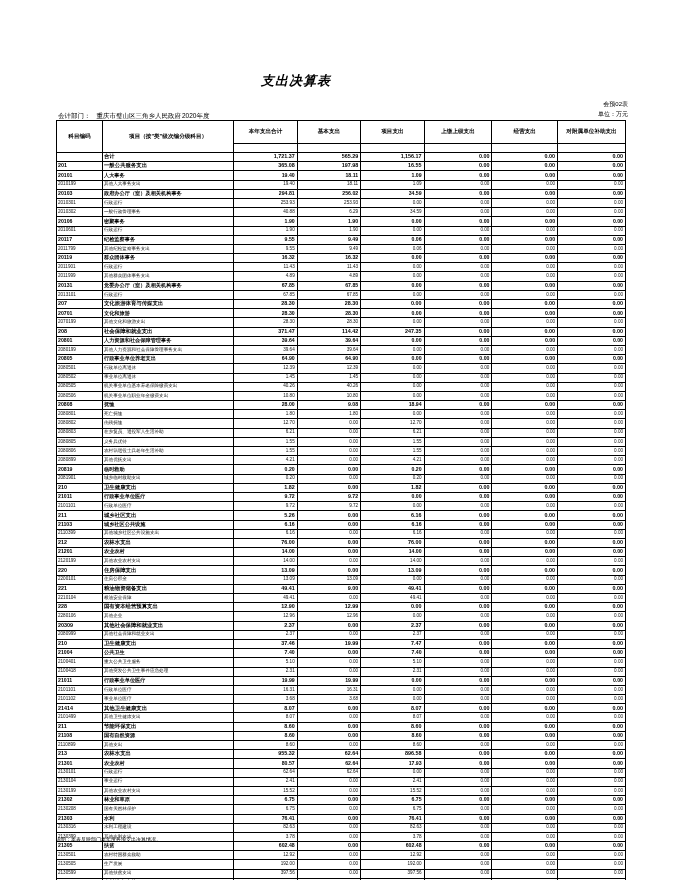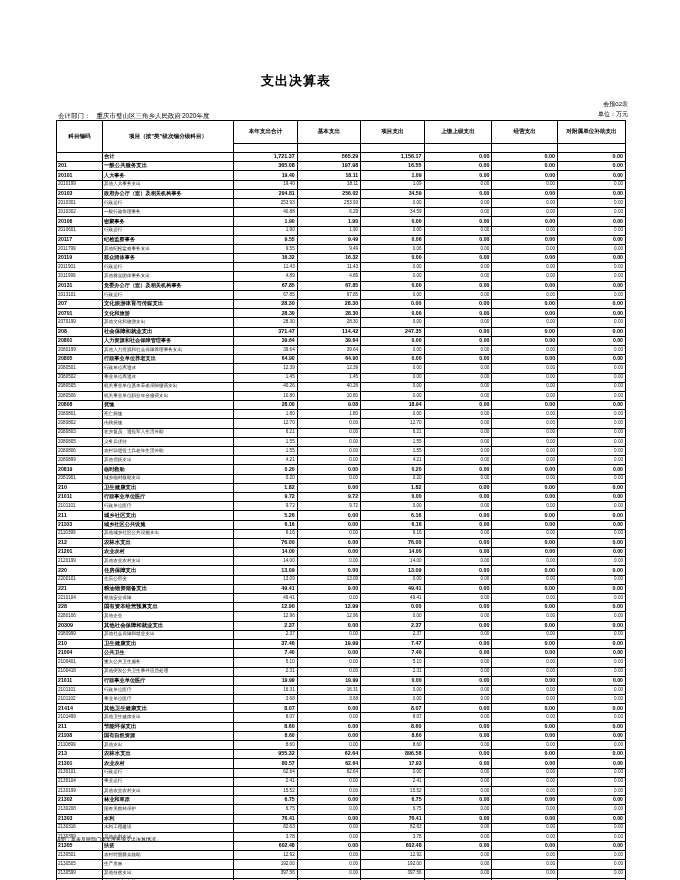--- a/index.html
+++ b/index.html
@@ -4,21 +4,21 @@
 <style>
   html,body{margin:0;padding:0;}
   body{
     width:680px;height:880px;background:#fff;
     font-family:"Liberation Sans","DejaVu Sans",sans-serif;
     color:#000;overflow:hidden;
   }
   .page{position:relative;width:680px;height:880px;}
   .title{
     position:absolute;left:0;top:72px;width:592px;text-align:center;
-    font-size:13px;font-weight:bold;letter-spacing:1px;
+    font-size:13px;font-weight:bold;letter-spacing:1px;font-style:italic;
   }
   .sheetno{
     position:absolute;right:52px;top:100px;font-size:6px;text-align:right;
   }
   .unit{
     position:absolute;right:52px;top:110px;font-size:6px;text-align:right;
   }
   .deptline{
     position:absolute;left:58px;top:112px;font-size:6.5px;
   }

